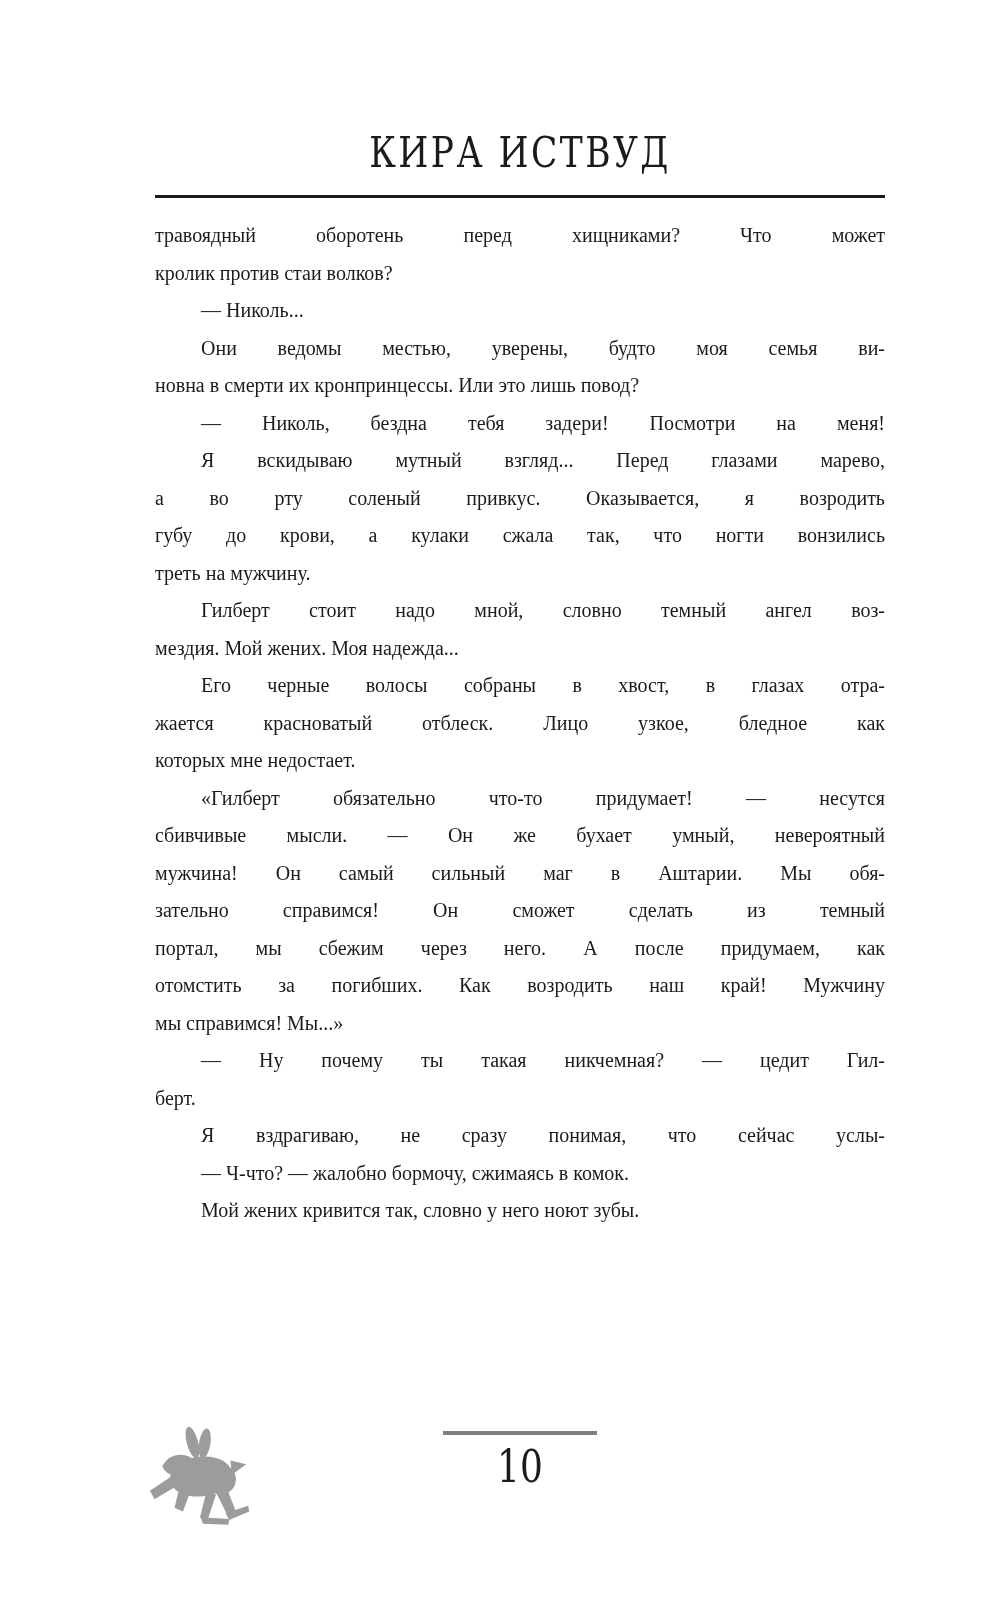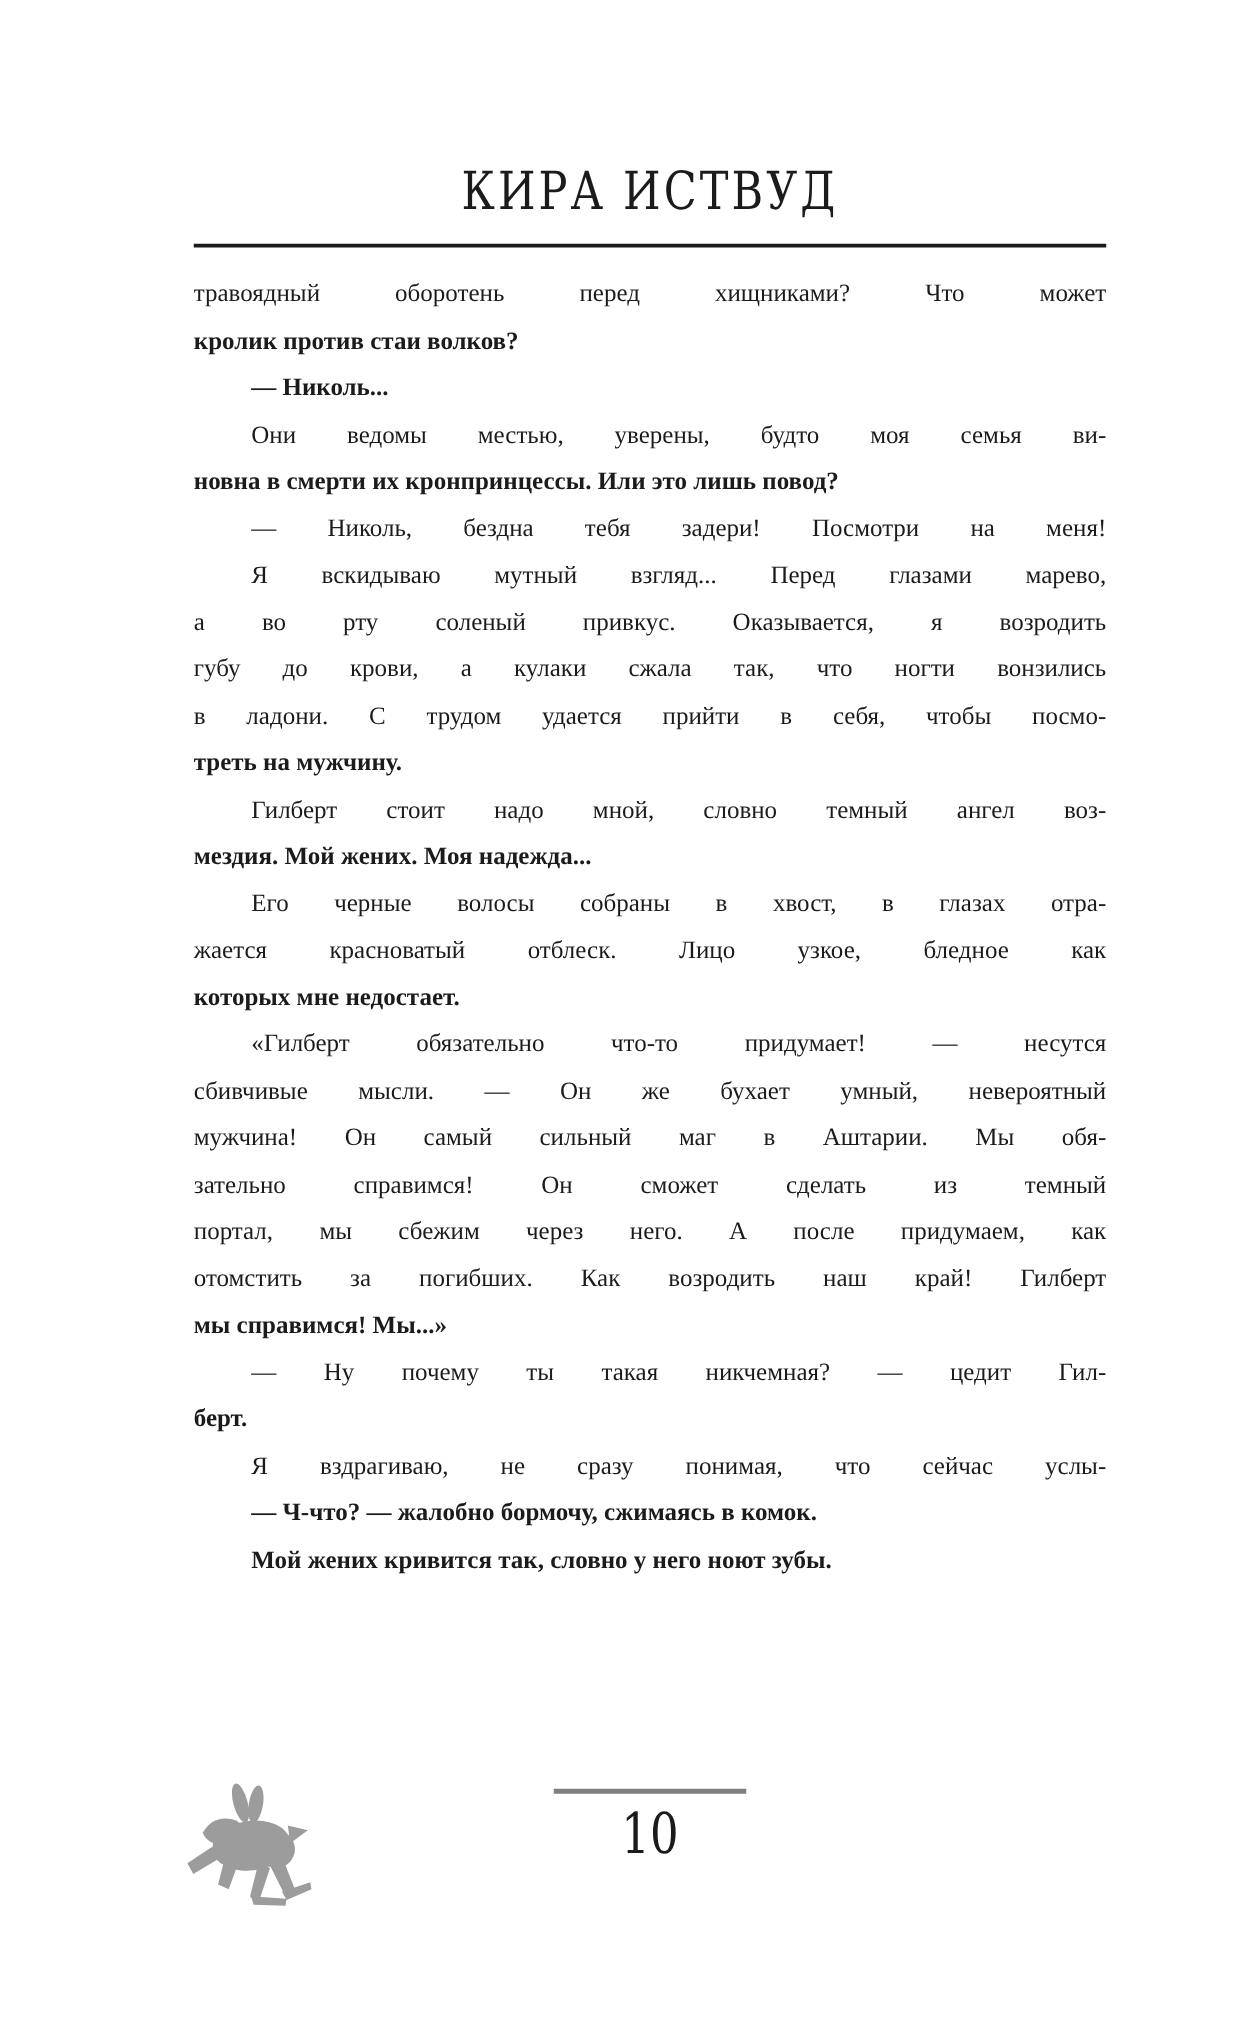--- a/index.html
+++ b/index.html
@@ -52,21 +52,21 @@
     top: 217px;
     width: 730px;
     font-size: 20px;
     line-height: 37.5px;
     color: var(--ink);
   }
   .line {
     text-align: justify;
     text-align-last: justify;
   }
-  .line.eop { text-align-last: left; font-weight: bold; }
+  .line.eop { text-align-last: left; }
   .line.indent { text-indent: 46px; }
 
   .footer-rule {
     position: absolute;
     left: 443px;
     top: 1431px;
     width: 154px;
     height: 4px;
     background: var(--rule2);
   }
@@ -106,33 +106,32 @@
   <div class="text-block">
       <div class="line">травоядный оборотень перед хищниками? Что может</div>
       <div class="line eop">кролик против стаи волков?</div>
       <div class="line indent eop">— Николь...</div>
       <div class="line indent">Они ведомы местью, уверены, будто моя семья ви-</div>
       <div class="line eop">новна в смерти их кронпринцессы. Или это лишь повод?</div>
       <div class="line indent">— Николь, бездна тебя задери! Посмотри на меня!</div>
       <div class="line indent">Я вскидываю мутный взгляд... Перед глазами марево,</div>
       <div class="line">а во рту соленый привкус. Оказывается, я возродить</div>
       <div class="line">губу до крови, а кулаки сжала так, что ногти вонзились</div>
-      <div class="line">в ладони. С трудом удается прийти в себя, чтобы посмо-</div>
       <div class="line eop">треть на мужчину.</div>
       <div class="line indent">Гилберт стоит надо мной, словно темный ангел воз-</div>
       <div class="line eop">мездия. Мой жених. Моя надежда...</div>
       <div class="line indent">Его черные волосы собраны в хвост, в глазах отра-</div>
       <div class="line">жается красноватый отблеск. Лицо узкое, бледное как</div>
       <div class="line eop">которых мне недостает.</div>
       <div class="line indent">«Гилберт обязательно что-то придумает! — несутся</div>
       <div class="line">сбивчивые мысли. — Он же бухает умный, невероятный</div>
       <div class="line">мужчина! Он самый сильный маг в Аштарии. Мы обя-</div>
       <div class="line">зательно справимся! Он сможет сделать из темный</div>
       <div class="line">портал, мы сбежим через него. А после придумаем, как</div>
-      <div class="line">отомстить за погибших. Как возродить наш край! Гилберт</div>
+      <div class="line">отомстить за погибших. Как возродить наш край! Мужчину</div>
       <div class="line eop">мы справимся! Мы...»</div>
       <div class="line indent">— Ну почему ты такая никчемная? — цедит Гил-</div>
       <div class="line eop">берт.</div>
       <div class="line indent">Я вздрагиваю, не сразу понимая, что сейчас услы-</div>
       <div class="line indent eop">— Ч-что? — жалобно бормочу, сжимаясь в комок.</div>
       <div class="line indent eop">Мой жених кривится так, словно у него ноют зубы.</div>
     </div>
 
   <div class="rabbit">
     <svg viewBox="0 0 110 105" xmlns="http://www.w3.org/2000/svg" aria-hidden="true">

